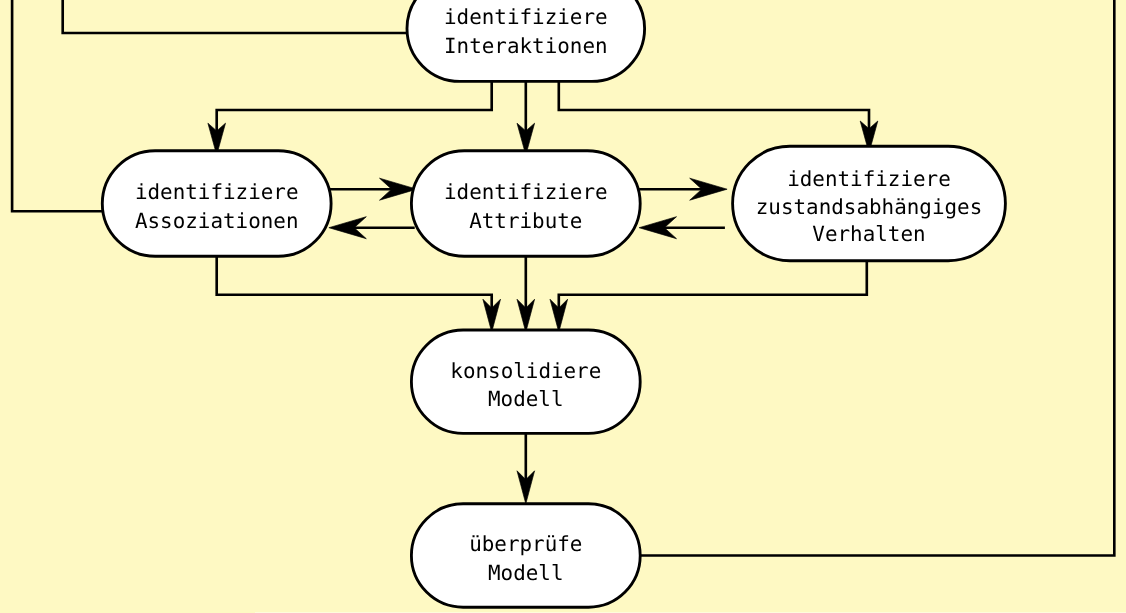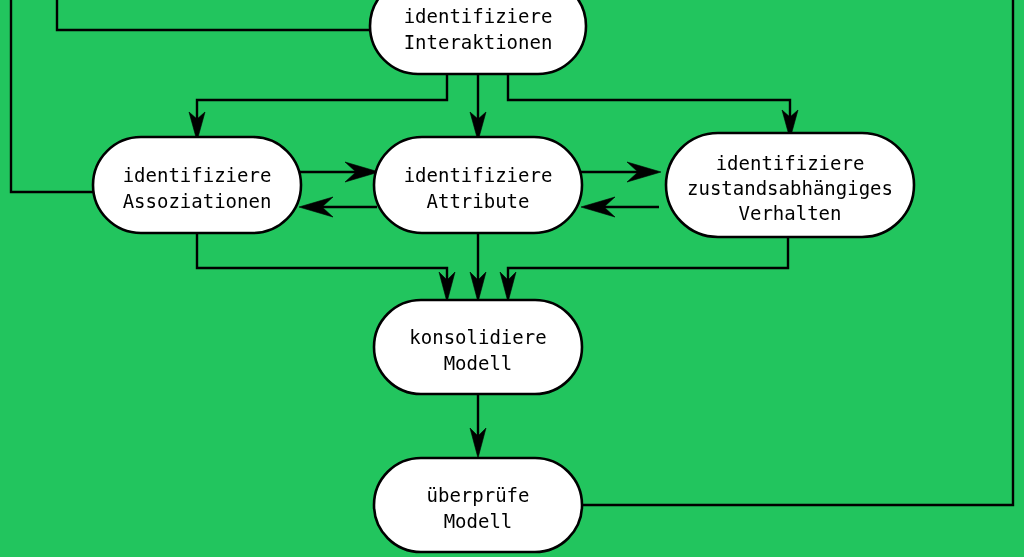--- a/index.html
+++ b/index.html
@@ -4,21 +4,21 @@
 <style>
   html, body {
     margin: 0;
     padding: 0;
     background: #ffffff;
   }
   #canvas {
     position: relative;
     width: 1024px;
     height: 557px;
-    background: #22c55e;
+    background: #fef9c3;
     overflow: hidden;
     font-family: "DejaVu Sans Mono", "Liberation Mono", monospace;
   }
   svg.diagram {
     position: absolute;
     top: 0;
     left: 0;
     width: 1024px;
     height: 557px;
   }

